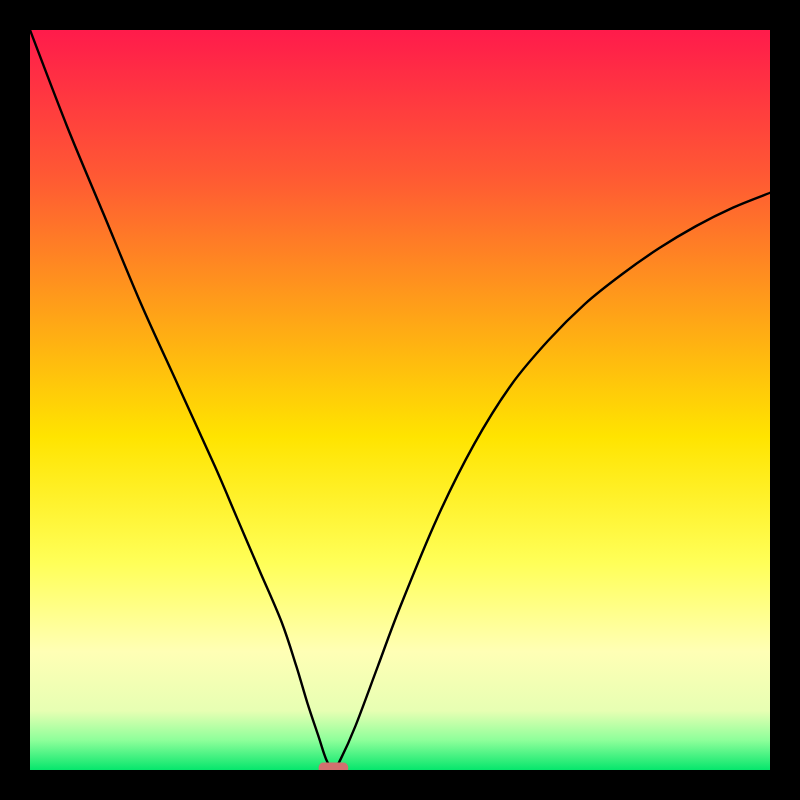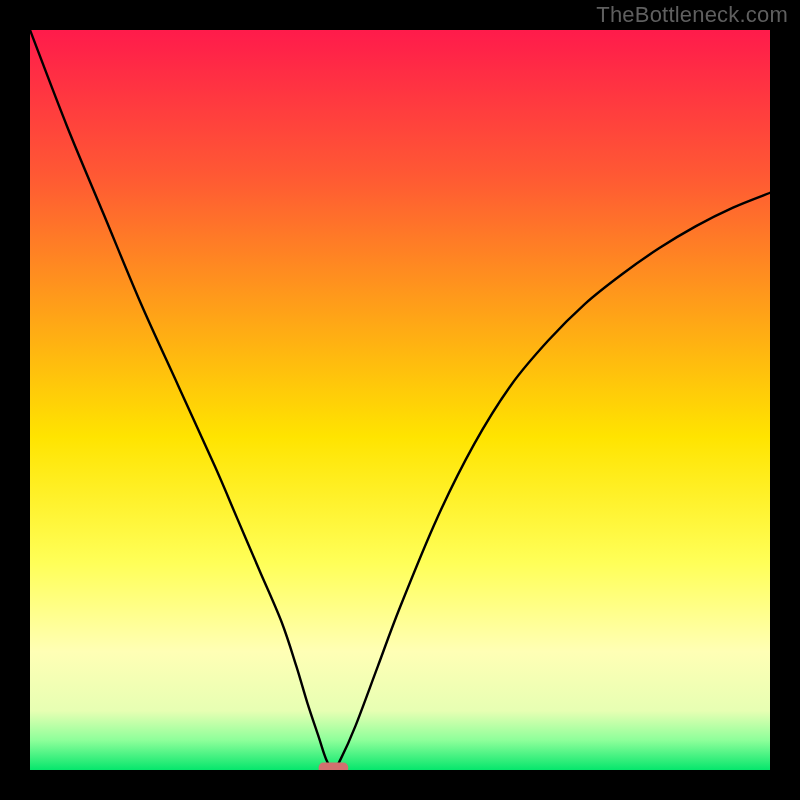--- a/index.html
+++ b/index.html
@@ -36,21 +36,20 @@
     height: 740px;
   }
   svg {
     display: block;
   }
 </style>
 </head>
 <body>
 
 <div class="outer">
-  <div class="watermark">TheBottleneck.com</div>
 
   <div class="plot-wrap">
     <svg id="plot-svg" width="740" height="740" viewBox="0 0 740 740">
       <defs>
         <linearGradient id="bg-grad" x1="0" y1="0" x2="0" y2="1">
             <stop offset="0%" stop-color="#ff1b4b"></stop>
             <stop offset="20%" stop-color="#ff5a33"></stop>
             <stop offset="40%" stop-color="#ffa915"></stop>
             <stop offset="55%" stop-color="#ffe400"></stop>
             <stop offset="72%" stop-color="#ffff58"></stop>

